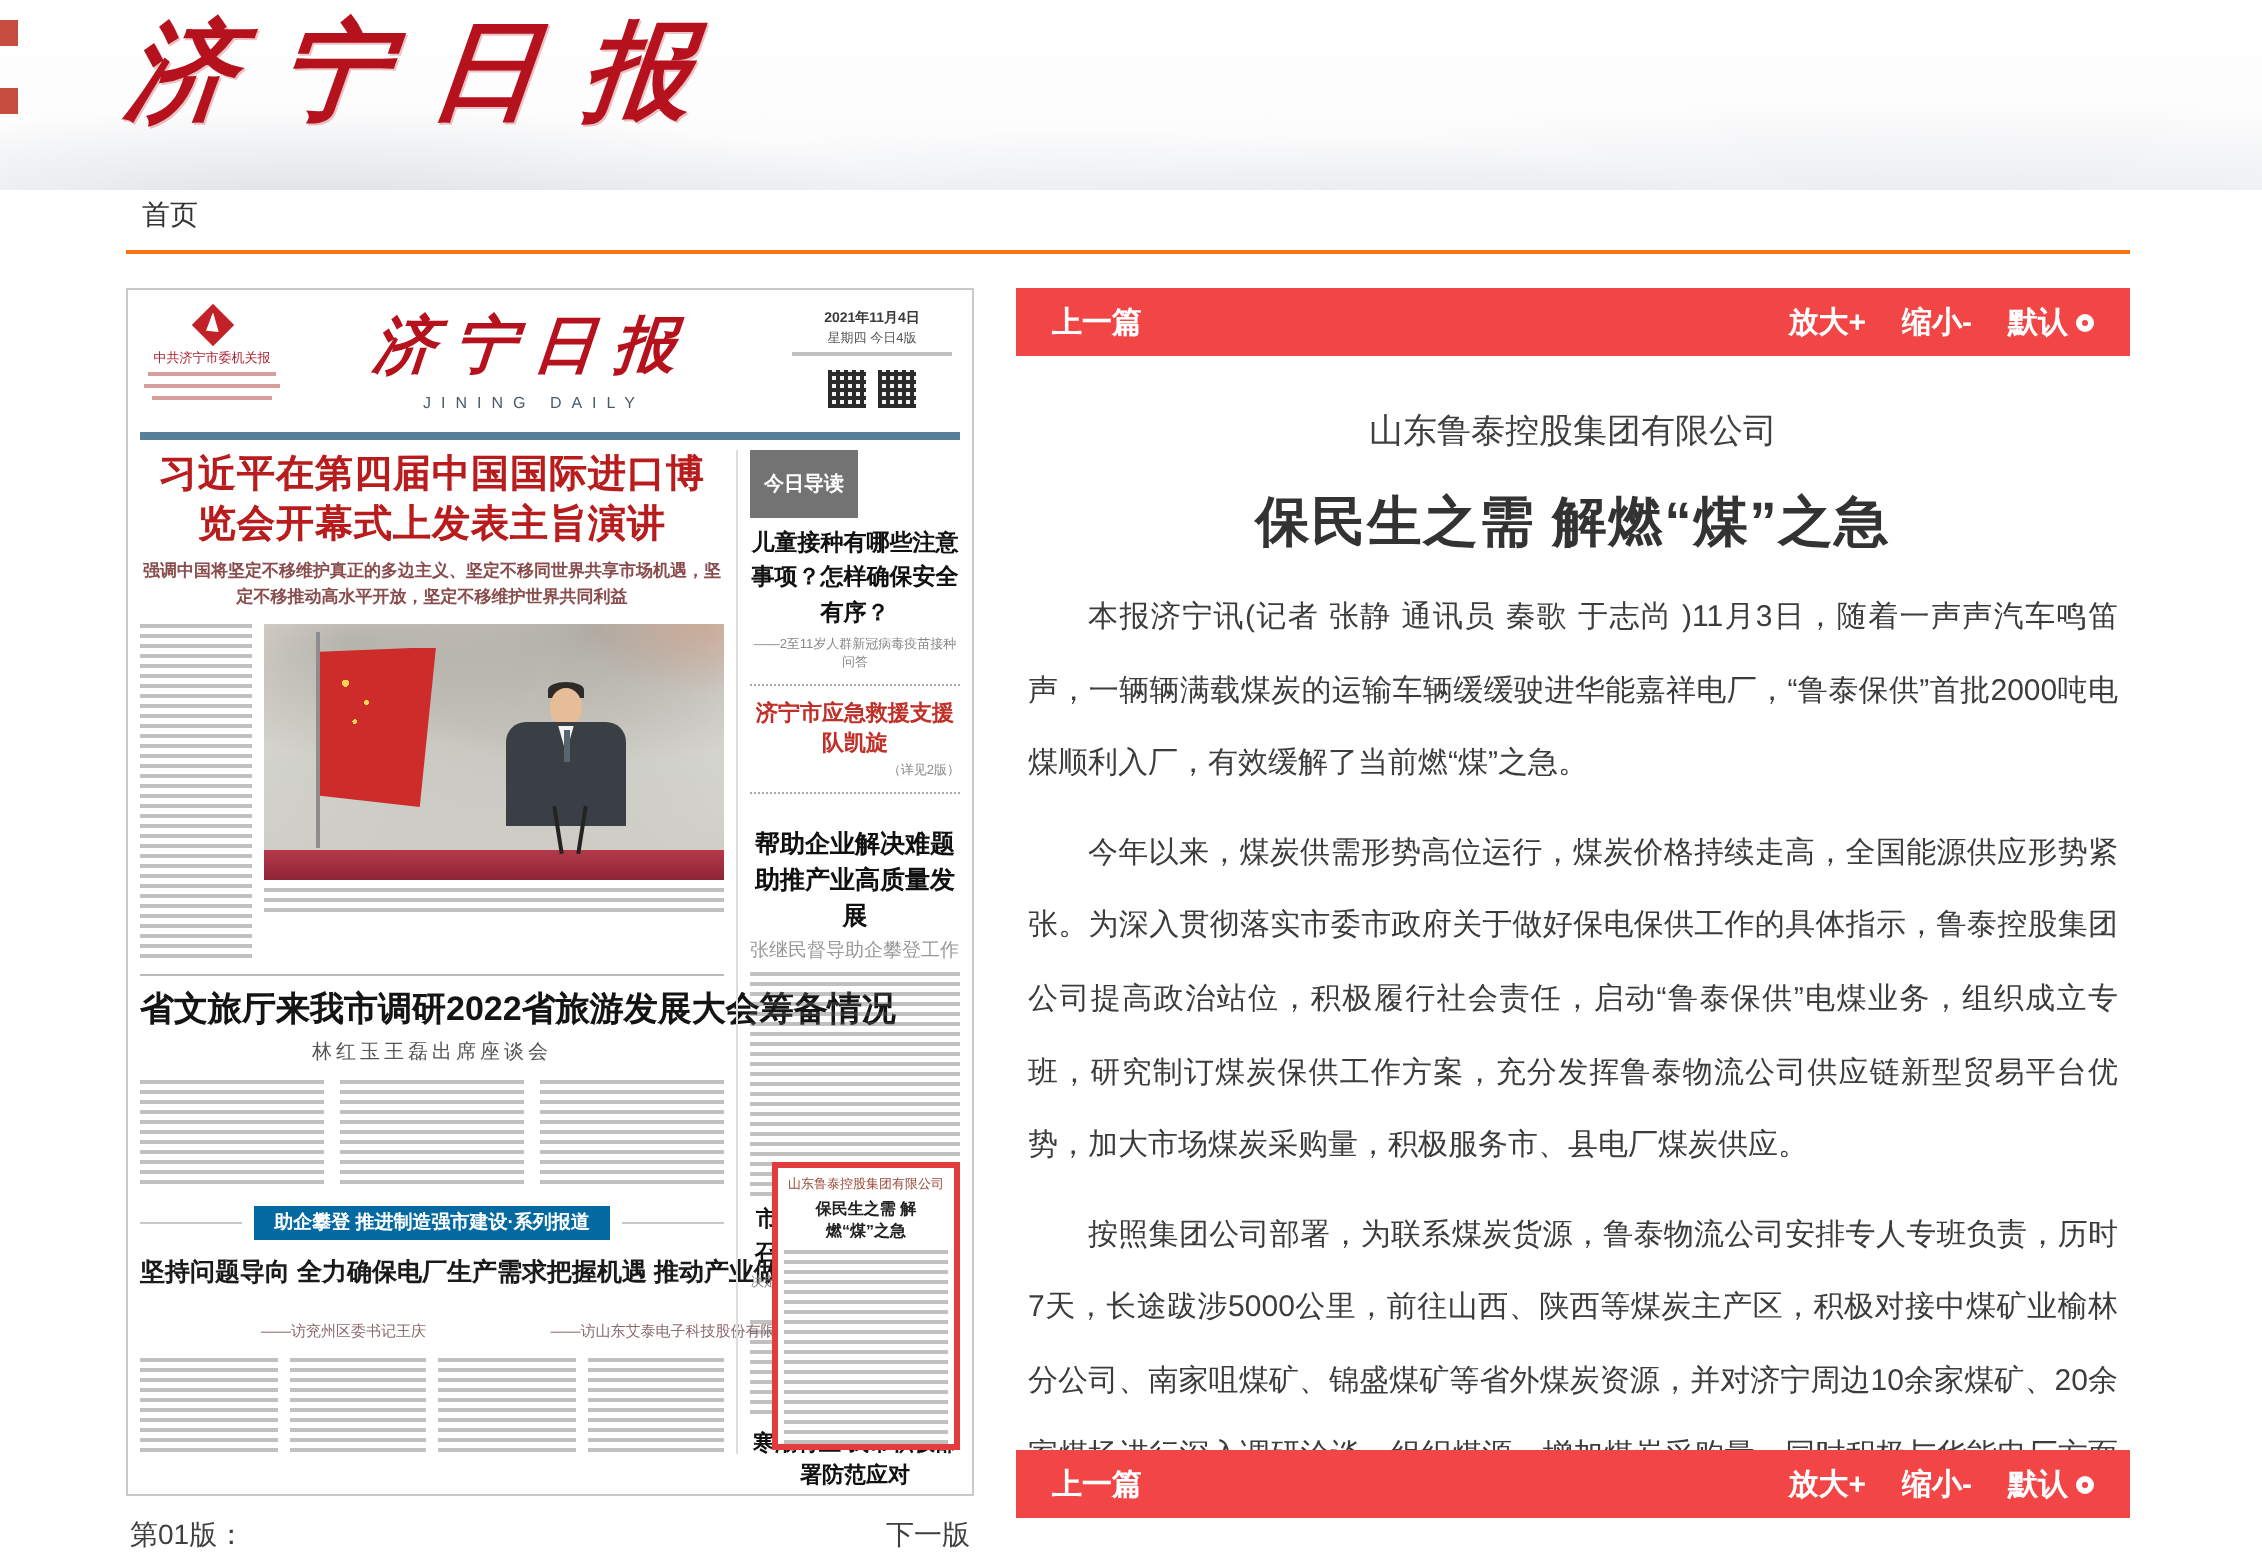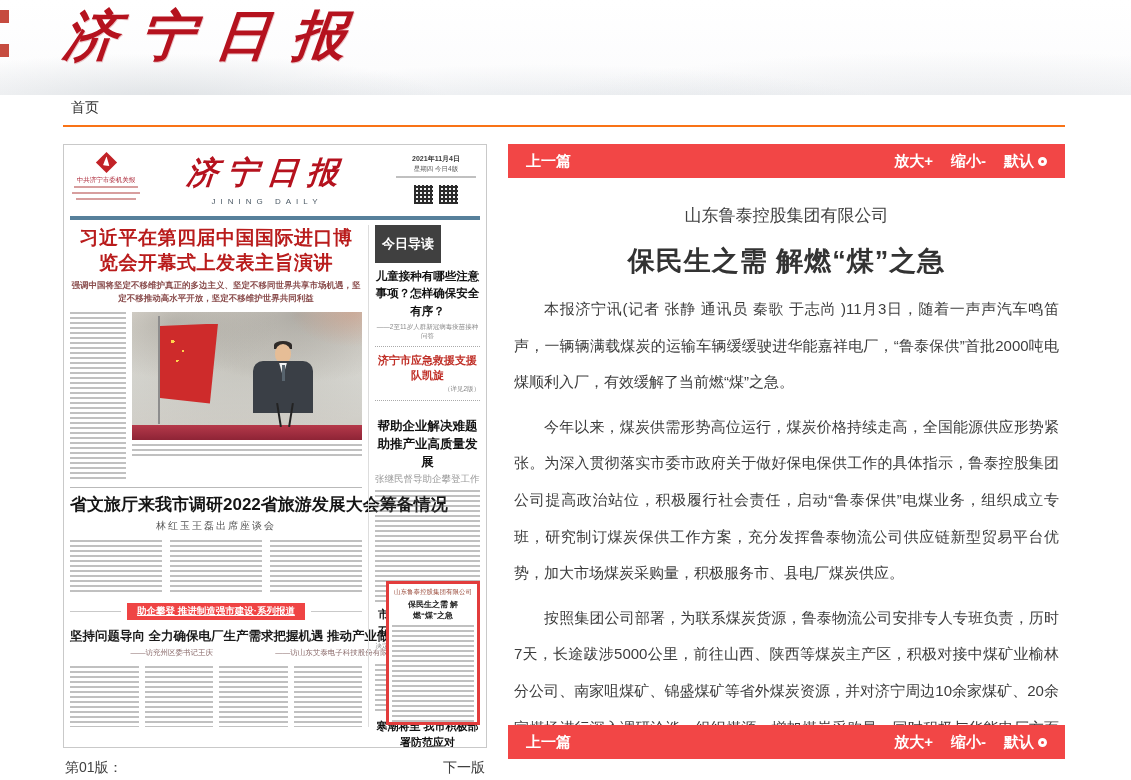--- a/index.html
+++ b/index.html
@@ -114,30 +114,30 @@
   .p-mic1{ position:absolute; left:146px; bottom:13px; width:2px; height:24px; background:#232323; transform:rotate(-9deg); }
   .p-mic2{ position:absolute; left:158px; bottom:13px; width:2px; height:24px; background:#232323; transform:rotate(9deg); }
   .np-caption{ height:13px; margin-top:4px; }
   .np-rule{ border:0; border-top:1px solid #b9b9b9; margin:7px 0 5px; }
   .np-h2{ font-size:17px; font-weight:800; text-align:center; color:#141414; white-space:nowrap; }
   .np-h2sub{ font-size:10px; color:#555; text-align:center; letter-spacing:2px; margin-top:3px; }
   .np-cols3{ display:flex; gap:8px; margin-top:7px; }
   .np-cols3 > div{ flex:1; height:52px; }
   .np-banner{ display:flex; align-items:center; gap:6px; margin-top:11px; }
   .np-banner:before,.np-banner:after{ content:""; flex:1; border-top:1px solid #c9c9c9; }
-  .np-banner span{ background:#ef4444; color:#fff; font-size:9.5px; font-weight:bold; padding:2px 10px; white-space:nowrap;text-decoration:underline; }
+  .np-banner span{ background:#0369a1; color:#fff; font-size:9.5px; font-weight:bold; padding:2px 10px; white-space:nowrap; }
   .np-h3row{ display:flex; margin-top:8px; }
   .np-h3{ flex:1; text-align:center; }
   .np-h3t{ font-size:12.5px; font-weight:800; color:#1a1a1a; white-space:nowrap; }
-  .np-h3s{ font-size:7.5px; color:#8a6a6a; margin-top:3px; }
+  .np-h3s{ font-size:7.5px; color:#8a6a6a; margin-top:16px; }
   .np-cols4{ display:flex; gap:6px; margin-top:8px; flex:1; }
   .np-cols4 > div{ flex:1; }
   
   .np-side{ width:112px; border-left:1px solid #ddd; padding-left:6px; position:relative; }
-  .np-tag{ display:inline-block; background:#404040; color:#fff; font-size:13px; font-weight:bold; padding:10px 7px; }
+  .np-tag{ display:inline-block; background:#737373; color:#fff; font-size:10px; font-weight:bold; padding:10px 7px; }
   .np-s-t1{ font-size:11.5px; font-weight:800; color:#111; text-align:center; line-height:1.5; margin-top:5px; }
   .np-s-sub{ font-size:6.5px; color:#888; text-align:center; margin-top:2px; line-height:1.4; }
   .np-dot{ border-top:1px dotted #aaa; margin:6px 0; }
   .np-s-red{ font-size:11px; font-weight:800; color:#c03028; text-align:center; }
   .np-s-note{ font-size:6.5px; color:#888; text-align:right; margin-top:2px; }
   .np-s-t2{ font-size:12.5px; font-weight:800; color:#111; text-align:center; line-height:1.45; margin-top:16px; }
   .np-s-sub2{ font-size:9.5px; color:#999; text-align:left; margin:2px 0 4px; }
   .np-s-t3{ font-size:11px; font-weight:800; color:#111; text-align:center; line-height:1.5; margin-top:4px; }
   .np-sfill1{ height:112px; margin-top:4px; }
   .np-sfill2{ height:50px; margin-top:4px; }

